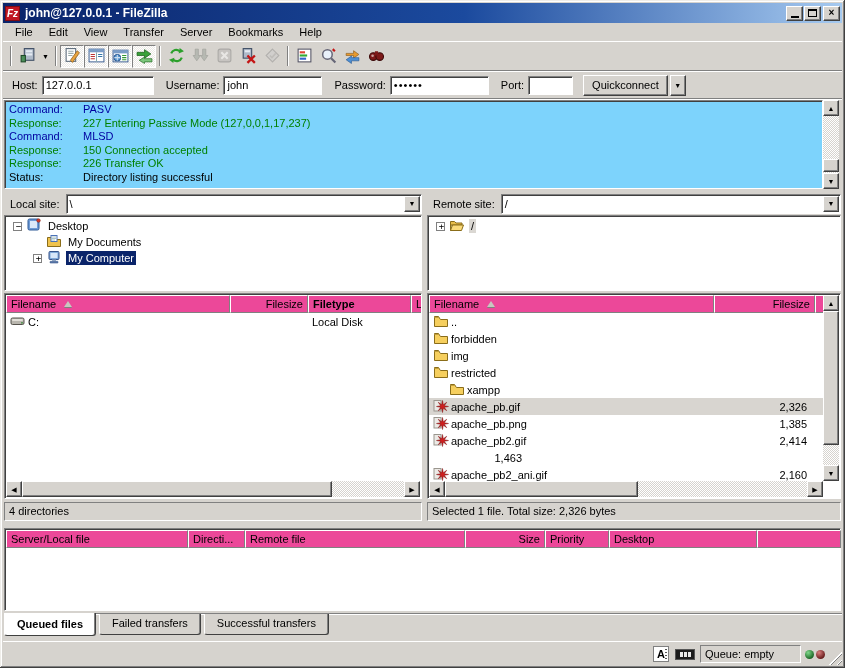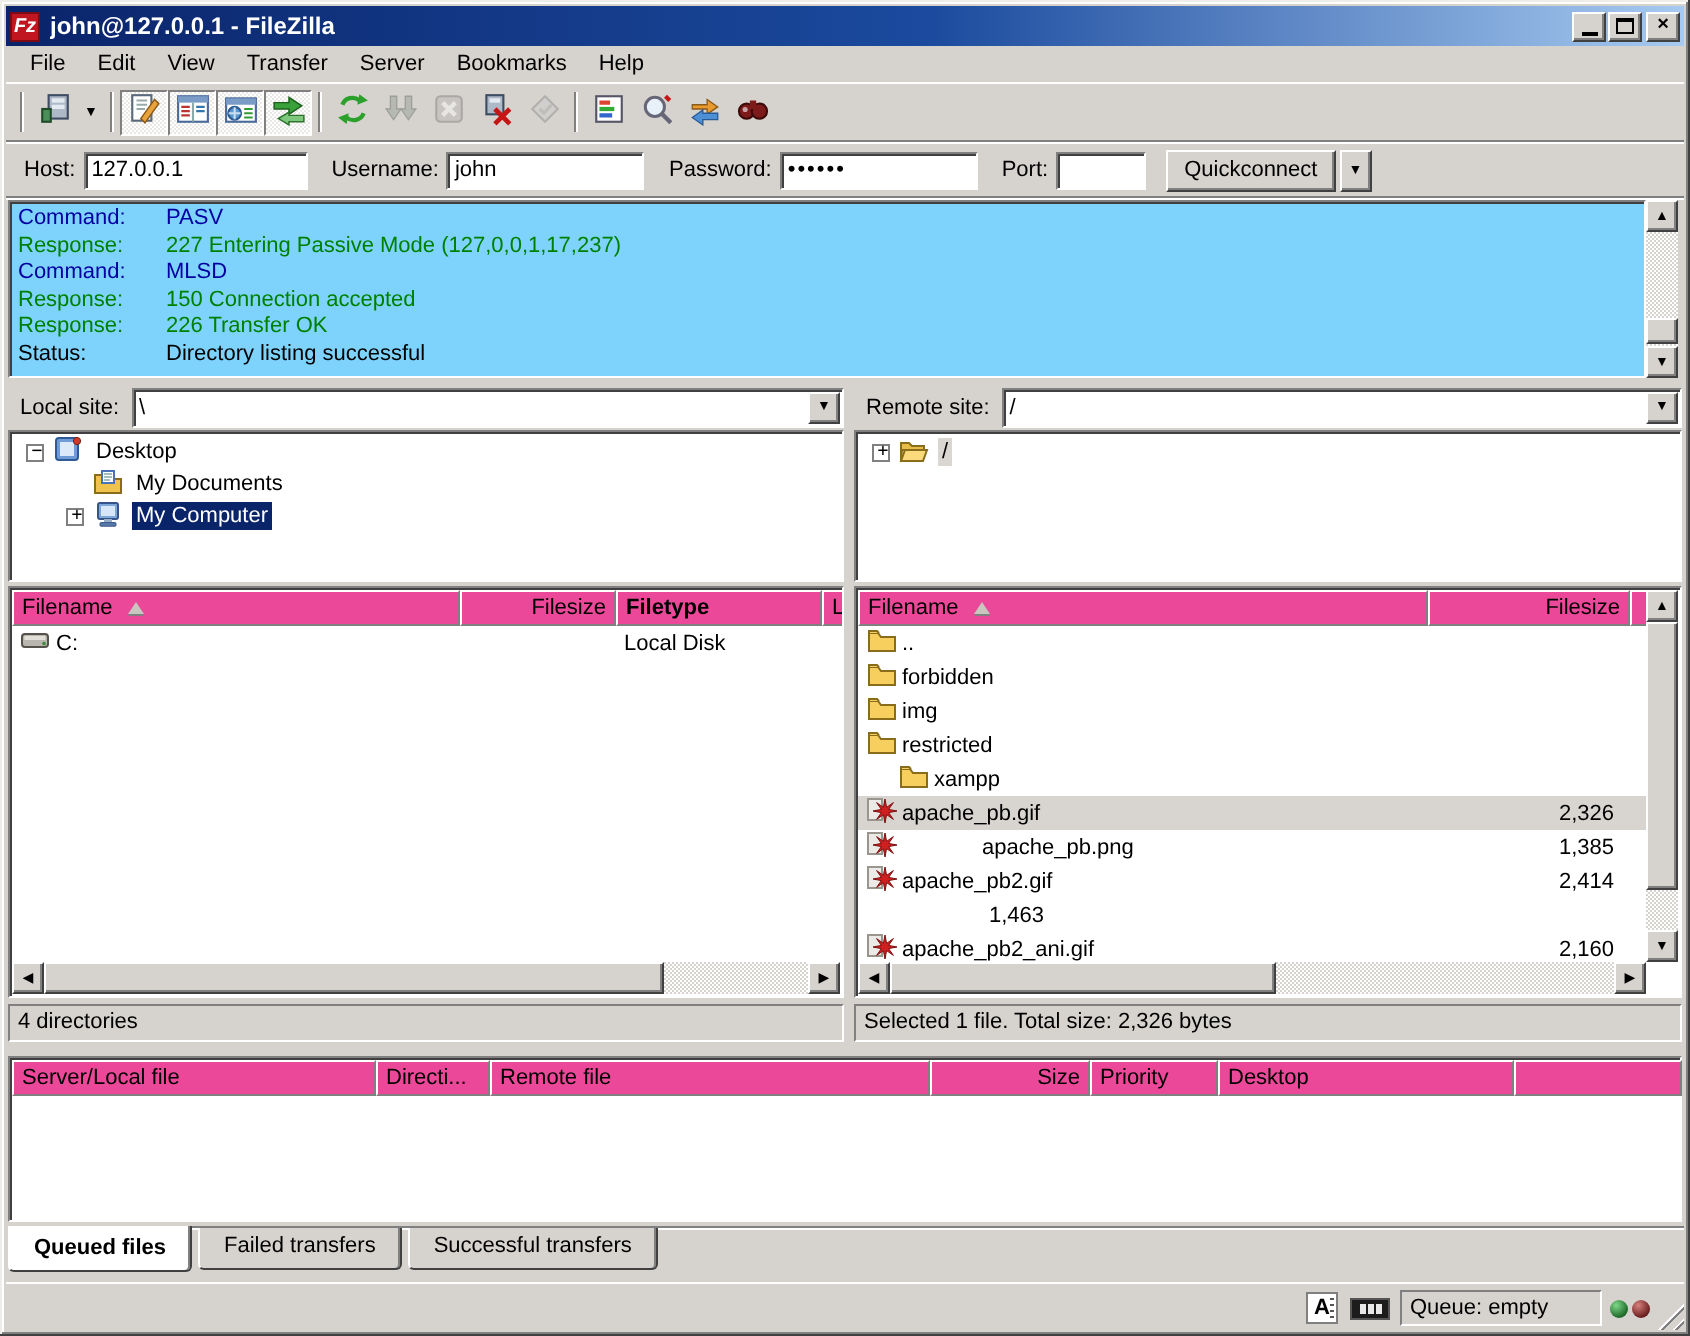--- a/index.html
+++ b/index.html
@@ -466,21 +466,21 @@
           <div class="cell" style="width: 285px; padding-left: 4px;">
             <span><svg viewBox="0 0 16 16">
                 <rect x="1" y="2.5" width="7" height="10.5" fill="#eceae6" stroke="#9a968e"></rect>
                 <polygon points="15.5,8.5 11.3,9.3 13.7,12.7 10.3,10.3 9.5,14.5 8.7,10.3 5.3,12.7 7.7,9.3 3.5,8.5 7.7,7.7 5.3,4.3 8.7,6.7 9.5,2.5 10.3,6.7 13.7,4.3 11.3,7.7" fill="#cf1f1f" stroke="#7d0f0f" stroke-width=".5"></polygon>
               </svg></span>
             <span>apache_pb.gif</span>
           </div>
           <div class="cell right" style="width: 101px;">2,326</div>
         </div>
         <div class="file-row">
-          <div class="cell" style="width: 285px; padding-left: 4px; gap: 40px;">
+          <div class="cell" style="width: 285px; padding-left: 4px;">
             <span><svg viewBox="0 0 16 16">
                 <rect x="1" y="2.5" width="7" height="10.5" fill="#eceae6" stroke="#9a968e"></rect>
                 <polygon points="15.5,8.5 11.3,9.3 13.7,12.7 10.3,10.3 9.5,14.5 8.7,10.3 5.3,12.7 7.7,9.3 3.5,8.5 7.7,7.7 5.3,4.3 8.7,6.7 9.5,2.5 10.3,6.7 13.7,4.3 11.3,7.7" fill="#cf1f1f" stroke="#7d0f0f" stroke-width=".5"></polygon>
               </svg></span>
             <span>apache_pb.png</span>
           </div>
           <div class="cell right" style="width: 101px;">1,385</div>
         </div>
         <div class="file-row">
           <div class="cell" style="width: 285px; padding-left: 4px;">

